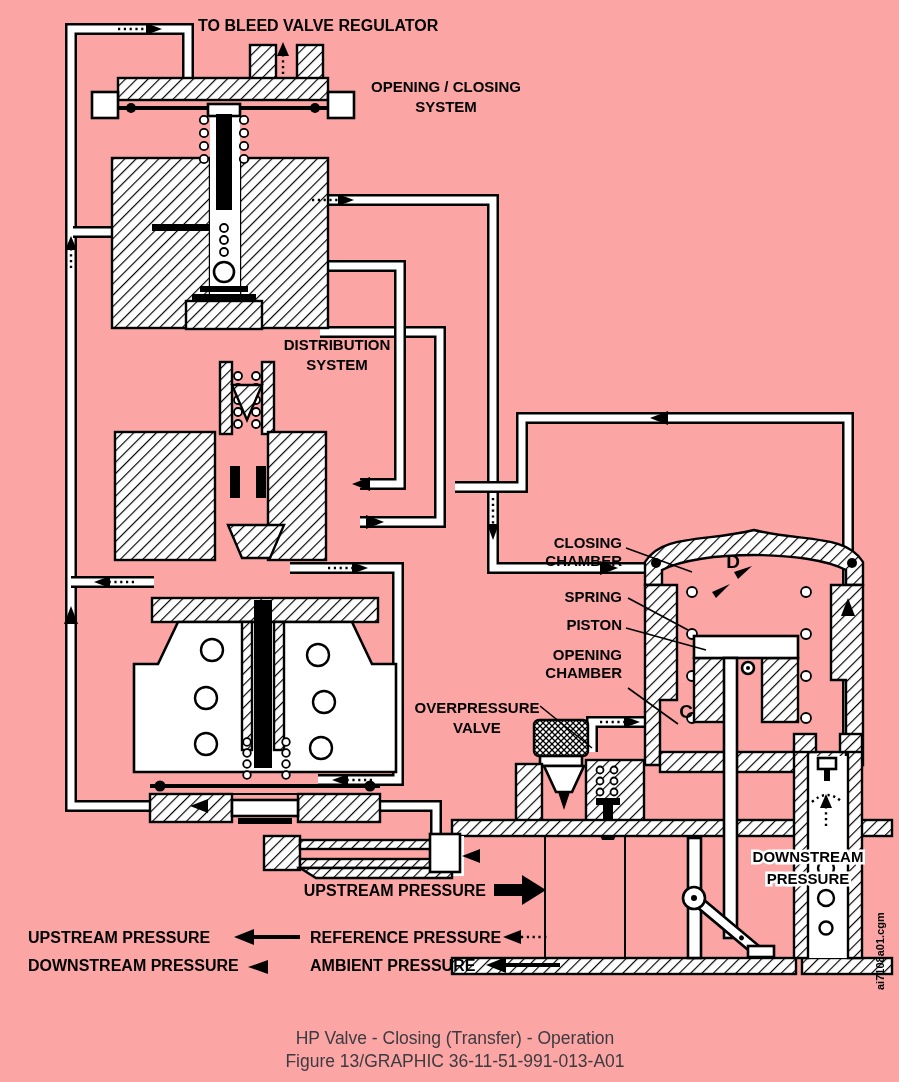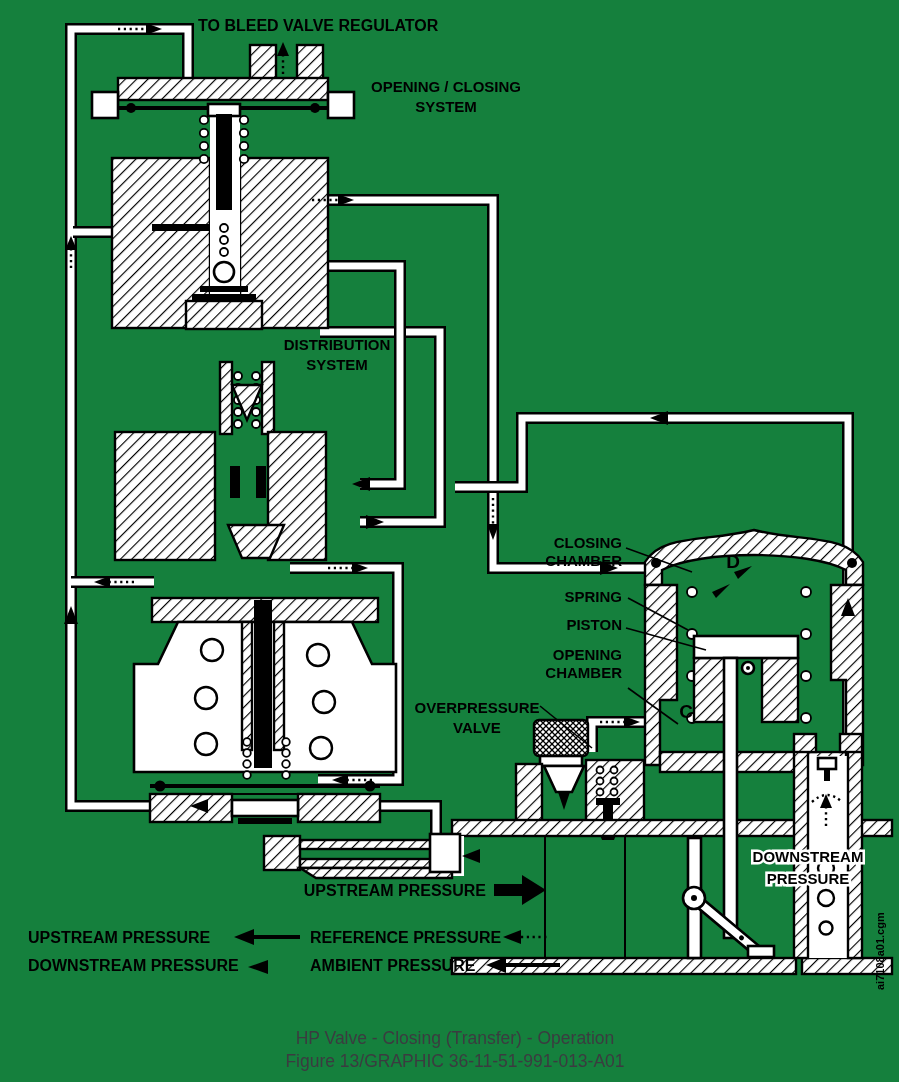--- a/index.html
+++ b/index.html
@@ -1,16 +1,16 @@
 <!DOCTYPE html>
 <html><head>
 <meta charset="utf-8">
 <style>
   html,body{margin:0;padding:0;background:#ffffff;}
-  .page{position:relative;width:899px;height:1082px;background:#15803d;font-family:"Liberation Sans",sans-serif;}
+  .page{position:relative;width:899px;height:1082px;background:#fca5a5;font-family:"Liberation Sans",sans-serif;}
   svg{display:block;}
   .po{fill:none;stroke:#000;stroke-width:12;}
   .pi{fill:none;stroke:#fff;stroke-width:7;}
   .hatch{fill:url(#h);stroke:#000;stroke-width:2.4;}
   .knurl{fill:url(#k);stroke:#000;stroke-width:2.4;}
   .wht{fill:#fff;stroke:#000;stroke-width:2.6;}
   .blk{fill:#000;stroke:none;}
   .thin{fill:none;stroke:#000;stroke-width:2;}
   .thik{fill:none;stroke:#000;stroke-width:4;}
   .ldr{fill:none;stroke:#000;stroke-width:1.6;}

